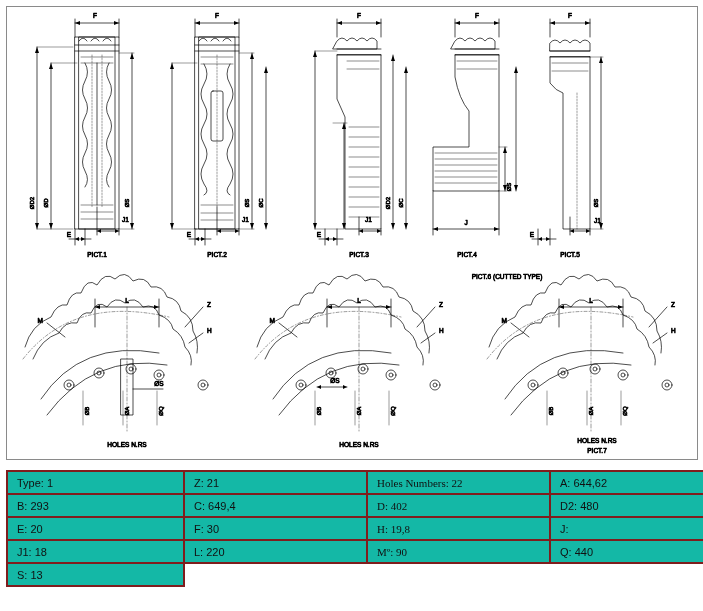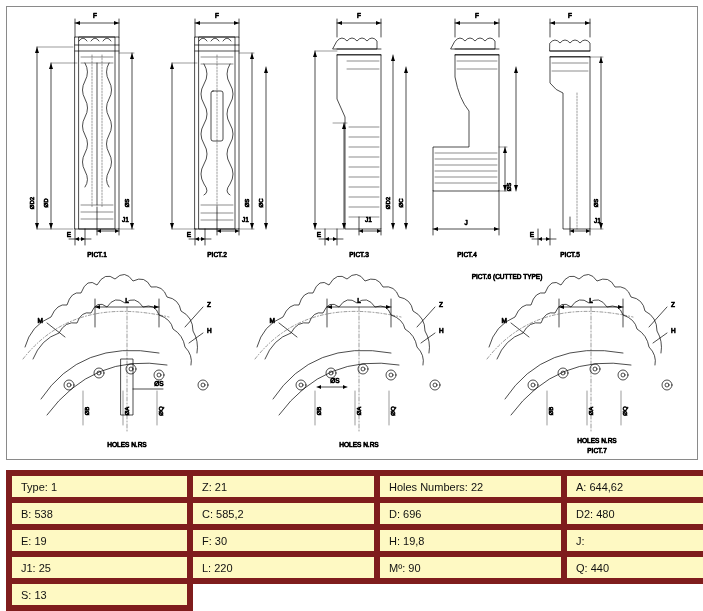--- a/index.html
+++ b/index.html
@@ -10,32 +10,32 @@
   .panel{position:absolute;left:6px;top:6px;width:690px;height:452px;border:1px solid #8a8a8a;background:#fff;}
   .panel svg{display:block;}
 
   .cap{font-family:"Liberation Sans",sans-serif;font-size:6.5px;fill:#000;}
   .lblv{font-family:"Liberation Sans",sans-serif;font-size:6px;fill:#000;}
 
   
   .tablewrap{position:absolute;left:6px;top:470px;width:690px;}
   table.spec{border-collapse:collapse;width:690px;table-layout:fixed;}
   table.spec td{
-    border:6px solid #7f1d1d;
+    border:2px solid #7f1d1d;
     height:21px;
     font-size:11px;
     padding:0 0 0 9px;
     color:#111;
-    background:#fef9c3;
+    background:#14b8a6;
     white-space:nowrap;
     overflow:hidden;
   }
   table.spec td.c0{width:166px;}
   table.spec td.c1{width:172px;}
-  table.spec td.c2{width:172px;}
+  table.spec td.c2{width:172px;font-family:Liberation Serif, serif;}
   table.spec td.c3{width:178px;}
   table.spec td.empty{border:none;background:transparent;}
 </style>
 </head>
 <body>
 
 <div id="page">
 
   <div class="panel">
     <svg width="688" height="450" viewBox="0 0 688 450" xmlns="http://www.w3.org/2000/svg">
@@ -477,33 +477,33 @@
   <div class="tablewrap">
     <table class="spec">
       <tbody>
         <tr>
           <td class="c0">Type: 1</td>
           <td class="c1">Z: 21</td>
           <td class="c2">Holes Numbers: 22</td>
           <td class="c3">A: 644,62</td>
         </tr>
         <tr>
-          <td class="c0">B: 538</td>
-          <td class="c1">C: 585,2</td>
-          <td class="c2">D: 696</td>
+          <td class="c0">B: 293</td>
+          <td class="c1">C: 649,4</td>
+          <td class="c2">D: 402</td>
           <td class="c3">D2: 480</td>
         </tr>
         <tr>
-          <td class="c0">E: 19</td>
+          <td class="c0">E: 20</td>
           <td class="c1">F: 30</td>
           <td class="c2">H: 19,8</td>
           <td class="c3">J:</td>
         </tr>
         <tr>
-          <td class="c0">J1: 25</td>
+          <td class="c0">J1: 18</td>
           <td class="c1">L: 220</td>
           <td class="c2">Mº: 90</td>
           <td class="c3">Q: 440</td>
         </tr>
         <tr>
           <td class="c0">S: 13</td>
           <td class="c1 empty"></td>
           <td class="c2 empty"></td>
           <td class="c3 empty"></td>
         </tr>

